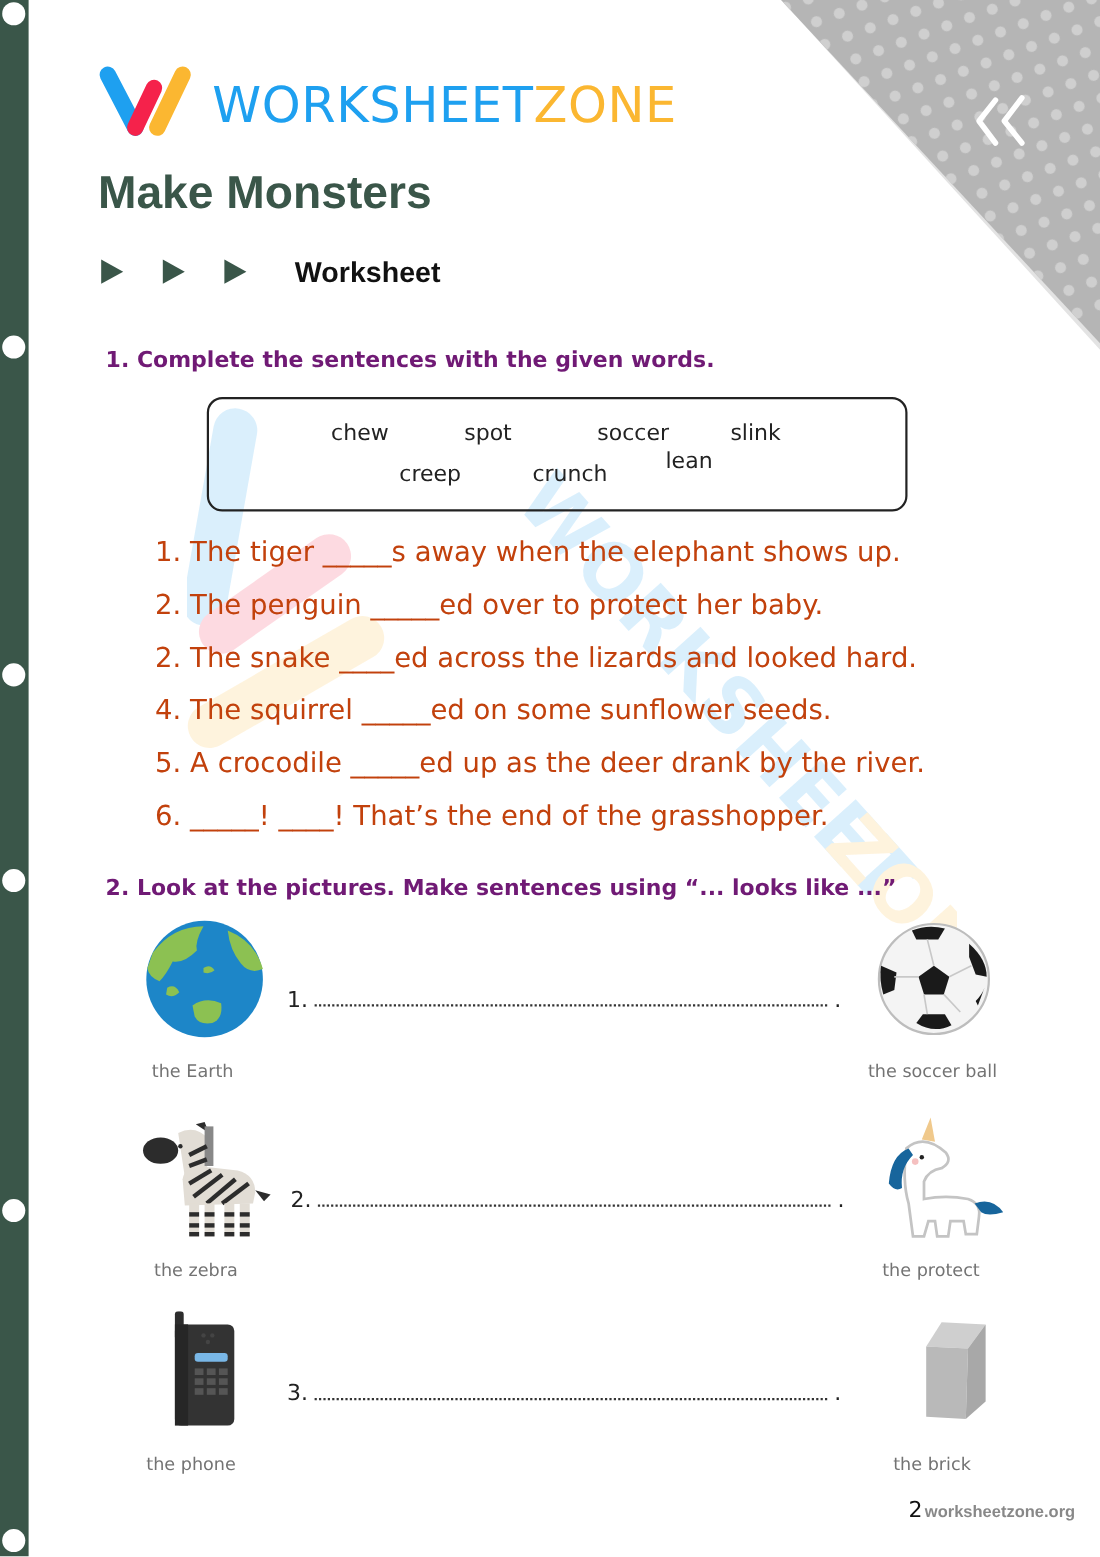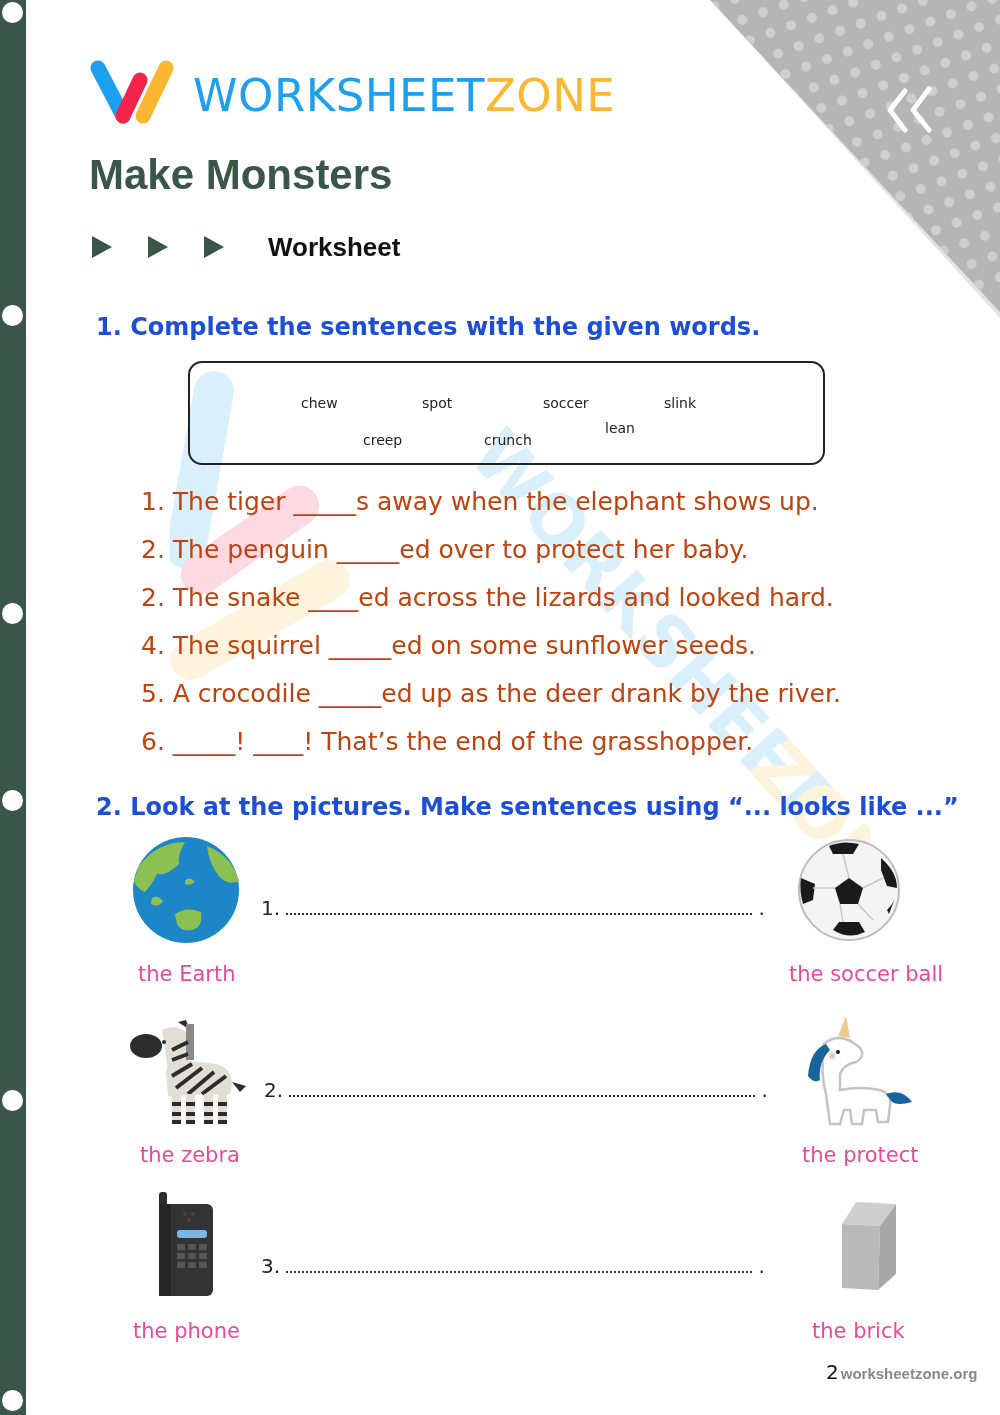--- a/index.html
+++ b/index.html
@@ -16,29 +16,29 @@
     .brand { position: absolute; left: 193px; top: 74px; font-family: "DejaVu Sans", sans-serif; font-size: 45px; letter-spacing: 0.5px; line-height: 44px; }
     .brand .b1 { color: #1ea0f0; }
     .brand .b2 { color: #fbb731; }
 
     .title { position: absolute; left: 89px; top: 150px; font-family: "Liberation Sans", sans-serif; font-weight: bold; font-size: 42px; color: #3a5649; line-height: 50px; }
 
     .subhead { position: absolute; left: 92px; top: 230px; display: flex; align-items: center; height: 34px; }
     .tri { width: 0; height: 0; border-top: 11px solid transparent; border-bottom: 11px solid transparent; border-left: 20px solid #3a5649; margin-right: 36px; }
     .subhead .label { font-family: "Liberation Sans", sans-serif; font-weight: bold; font-size: 26px; color: #111; margin-left: 8px; }
 
-    .q-heading { position: absolute; left: 96px; font-family: "DejaVu Sans", sans-serif; font-weight: bold; font-size: 24px; color: #1d4ed8; line-height: 28px; }
+    .q-heading { position: absolute; left: 96px; font-family: "DejaVu Sans", sans-serif; font-weight: bold; font-size: 20px; color: #701a75; line-height: 28px; }
 
     .wordbox { position: absolute; left: 188px; top: 361px; width: 637px; height: 104px; border: 2px solid #222; border-radius: 14px; }
-    .word { position: absolute; font-size: 14px; color: #222; line-height: 26px; margin-top: 10px; }
+    .word { position: absolute; font-size: 20px; color: #222; line-height: 26px; }
 
     .sentence { position: absolute; left: 141px; font-size: 25px; color: #c2410c; line-height: 28px; white-space: nowrap; }
 
     .pic { position: absolute; }
-    .pic-label { position: absolute; font-size: 21px; color: #ec4899; line-height: 28px; white-space: nowrap; text-align: left; }
+    .pic-label { position: absolute; font-size: 16px; color: #737373; line-height: 28px; white-space: nowrap; text-align: left; }
     .answer { position: absolute; font-size: 20px; color: #222; line-height: 28px; white-space: nowrap; }
     .dots { display: inline-block; border-bottom: 2px dotted #333; height: 14px; vertical-align: baseline; margin-left: 6px; }
 
     .footer { position: absolute; left: 826px; top: 1360px; display: flex; align-items: baseline; }
     .footer .page { font-size: 20px; color: #111; }
     .footer .site { font-family: "Liberation Sans", sans-serif; font-weight: bold; font-size: 15px; color: #888; margin-left: 2px; }
 
     .watermark { position: absolute; left: 170px; top: 370px; width: 700px; height: 640px; pointer-events: none; opacity: 0.16; }
   </style>
 </head>

